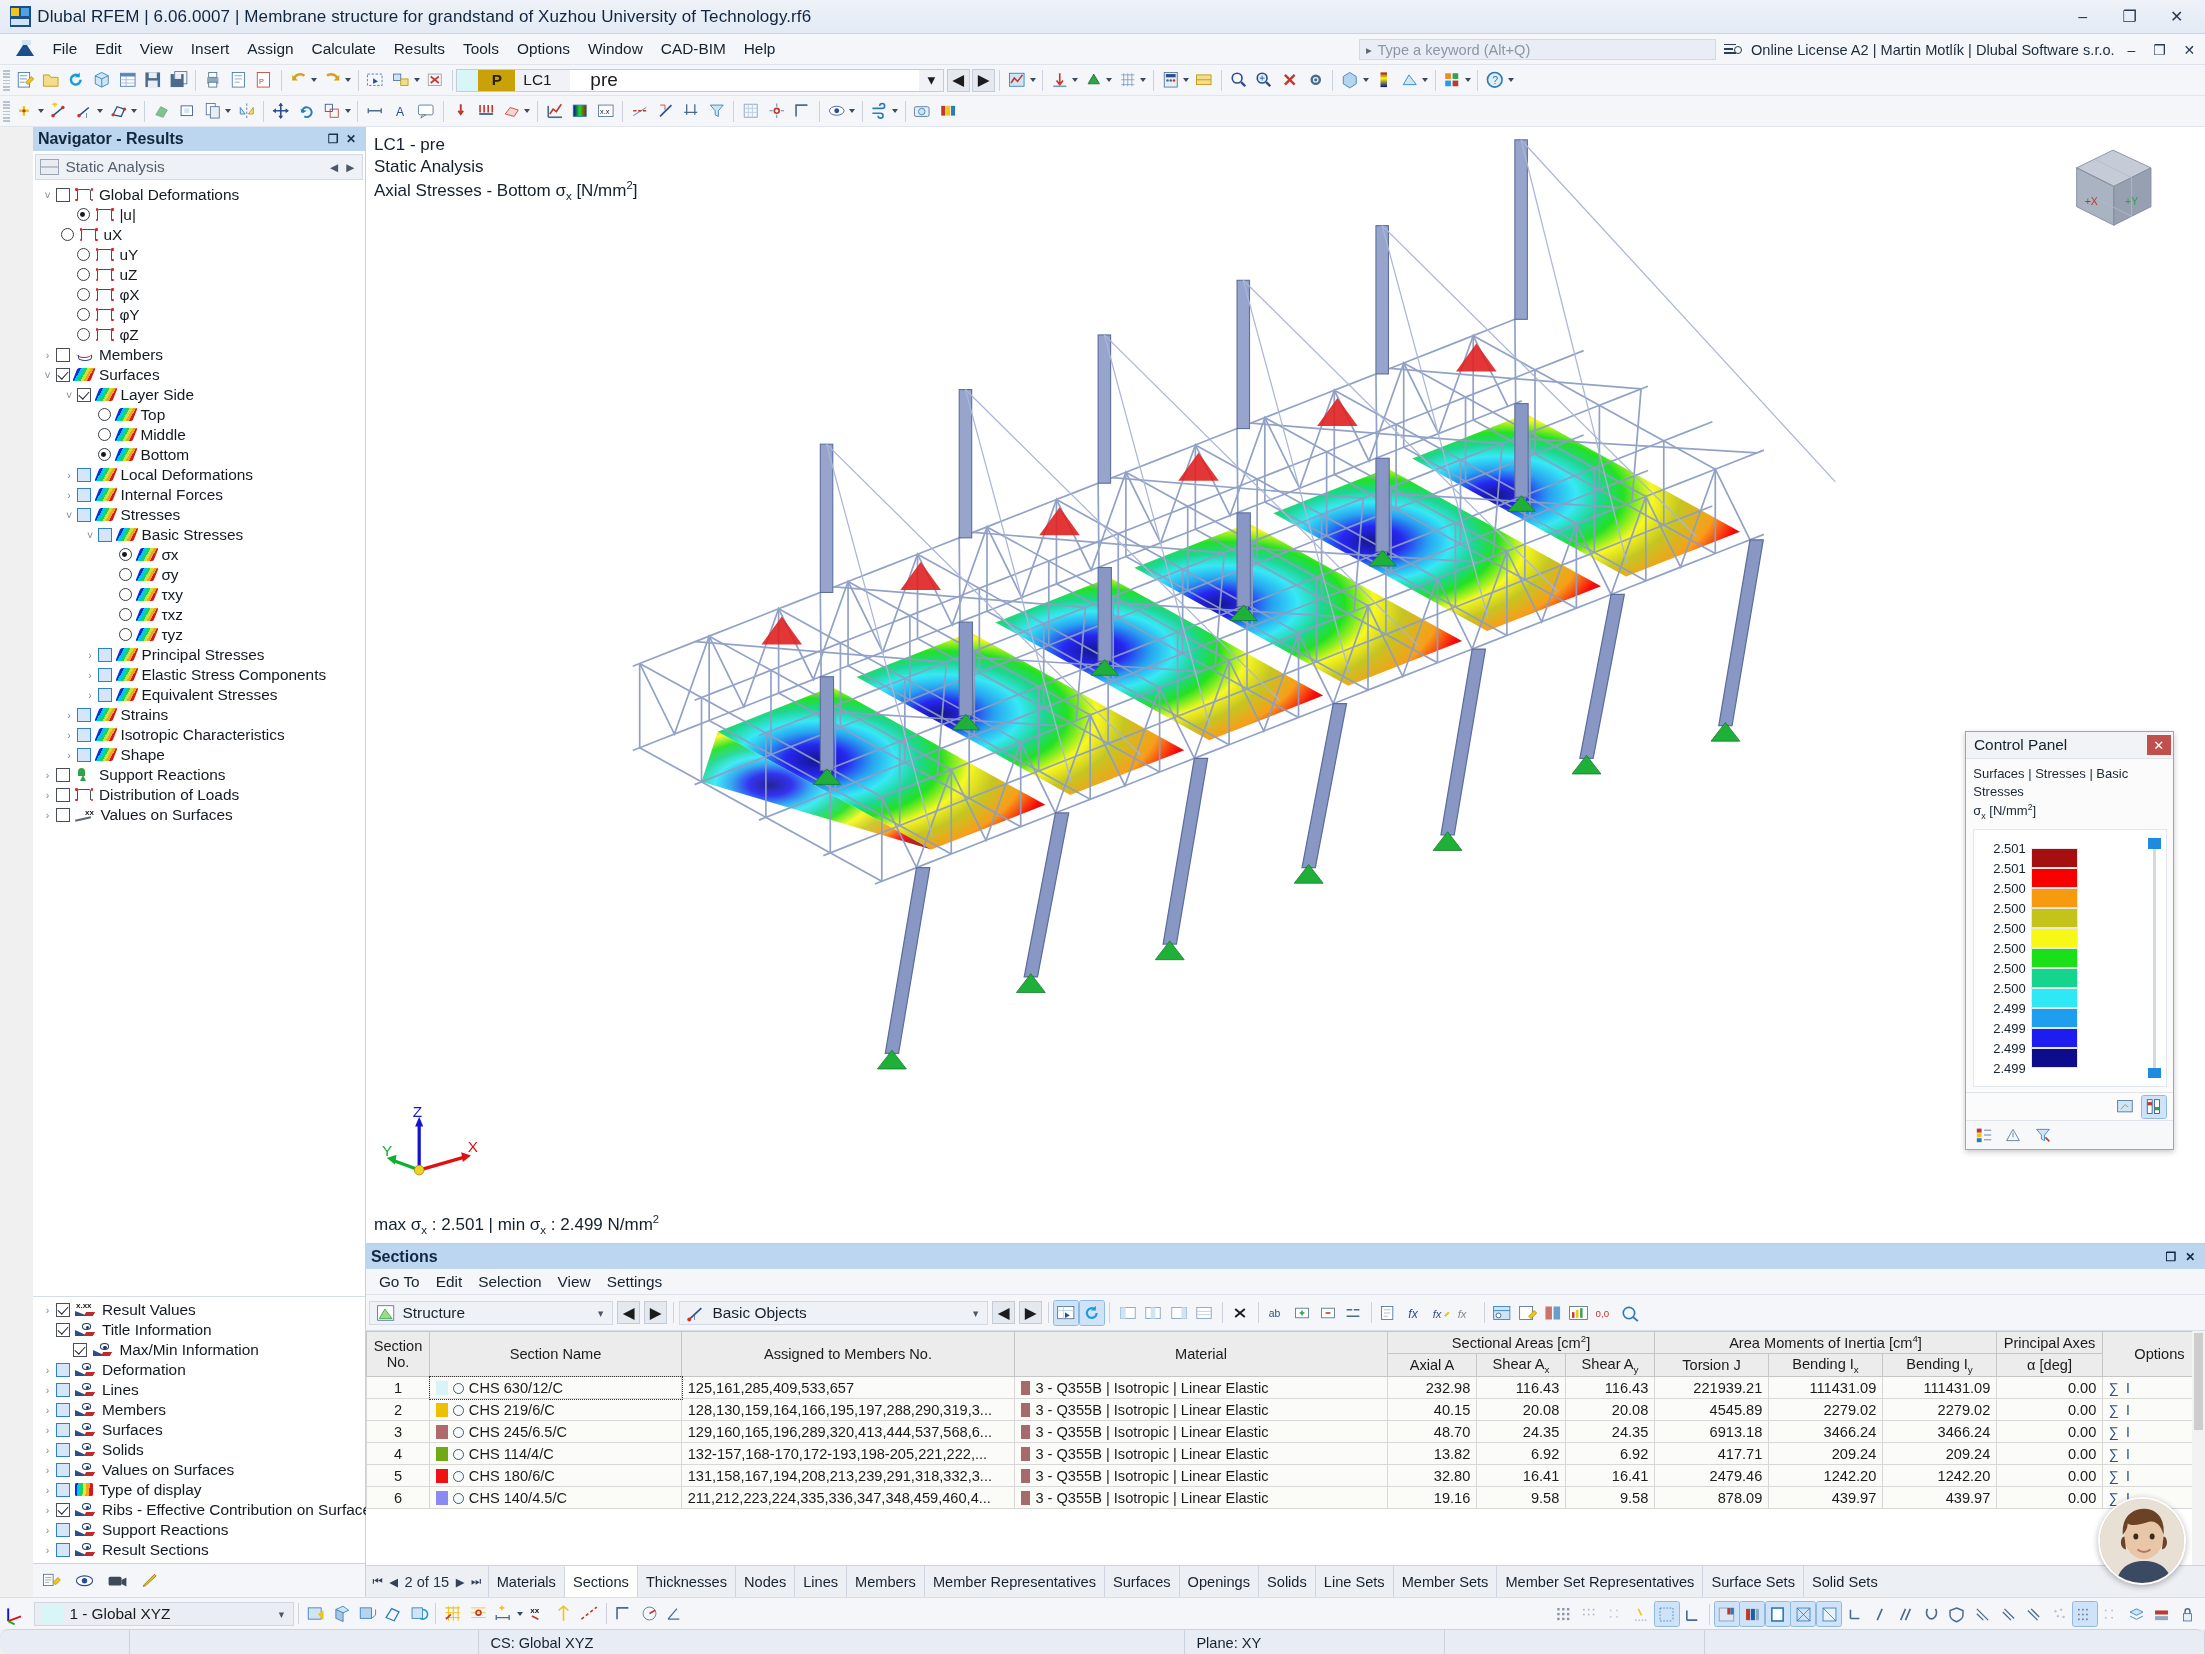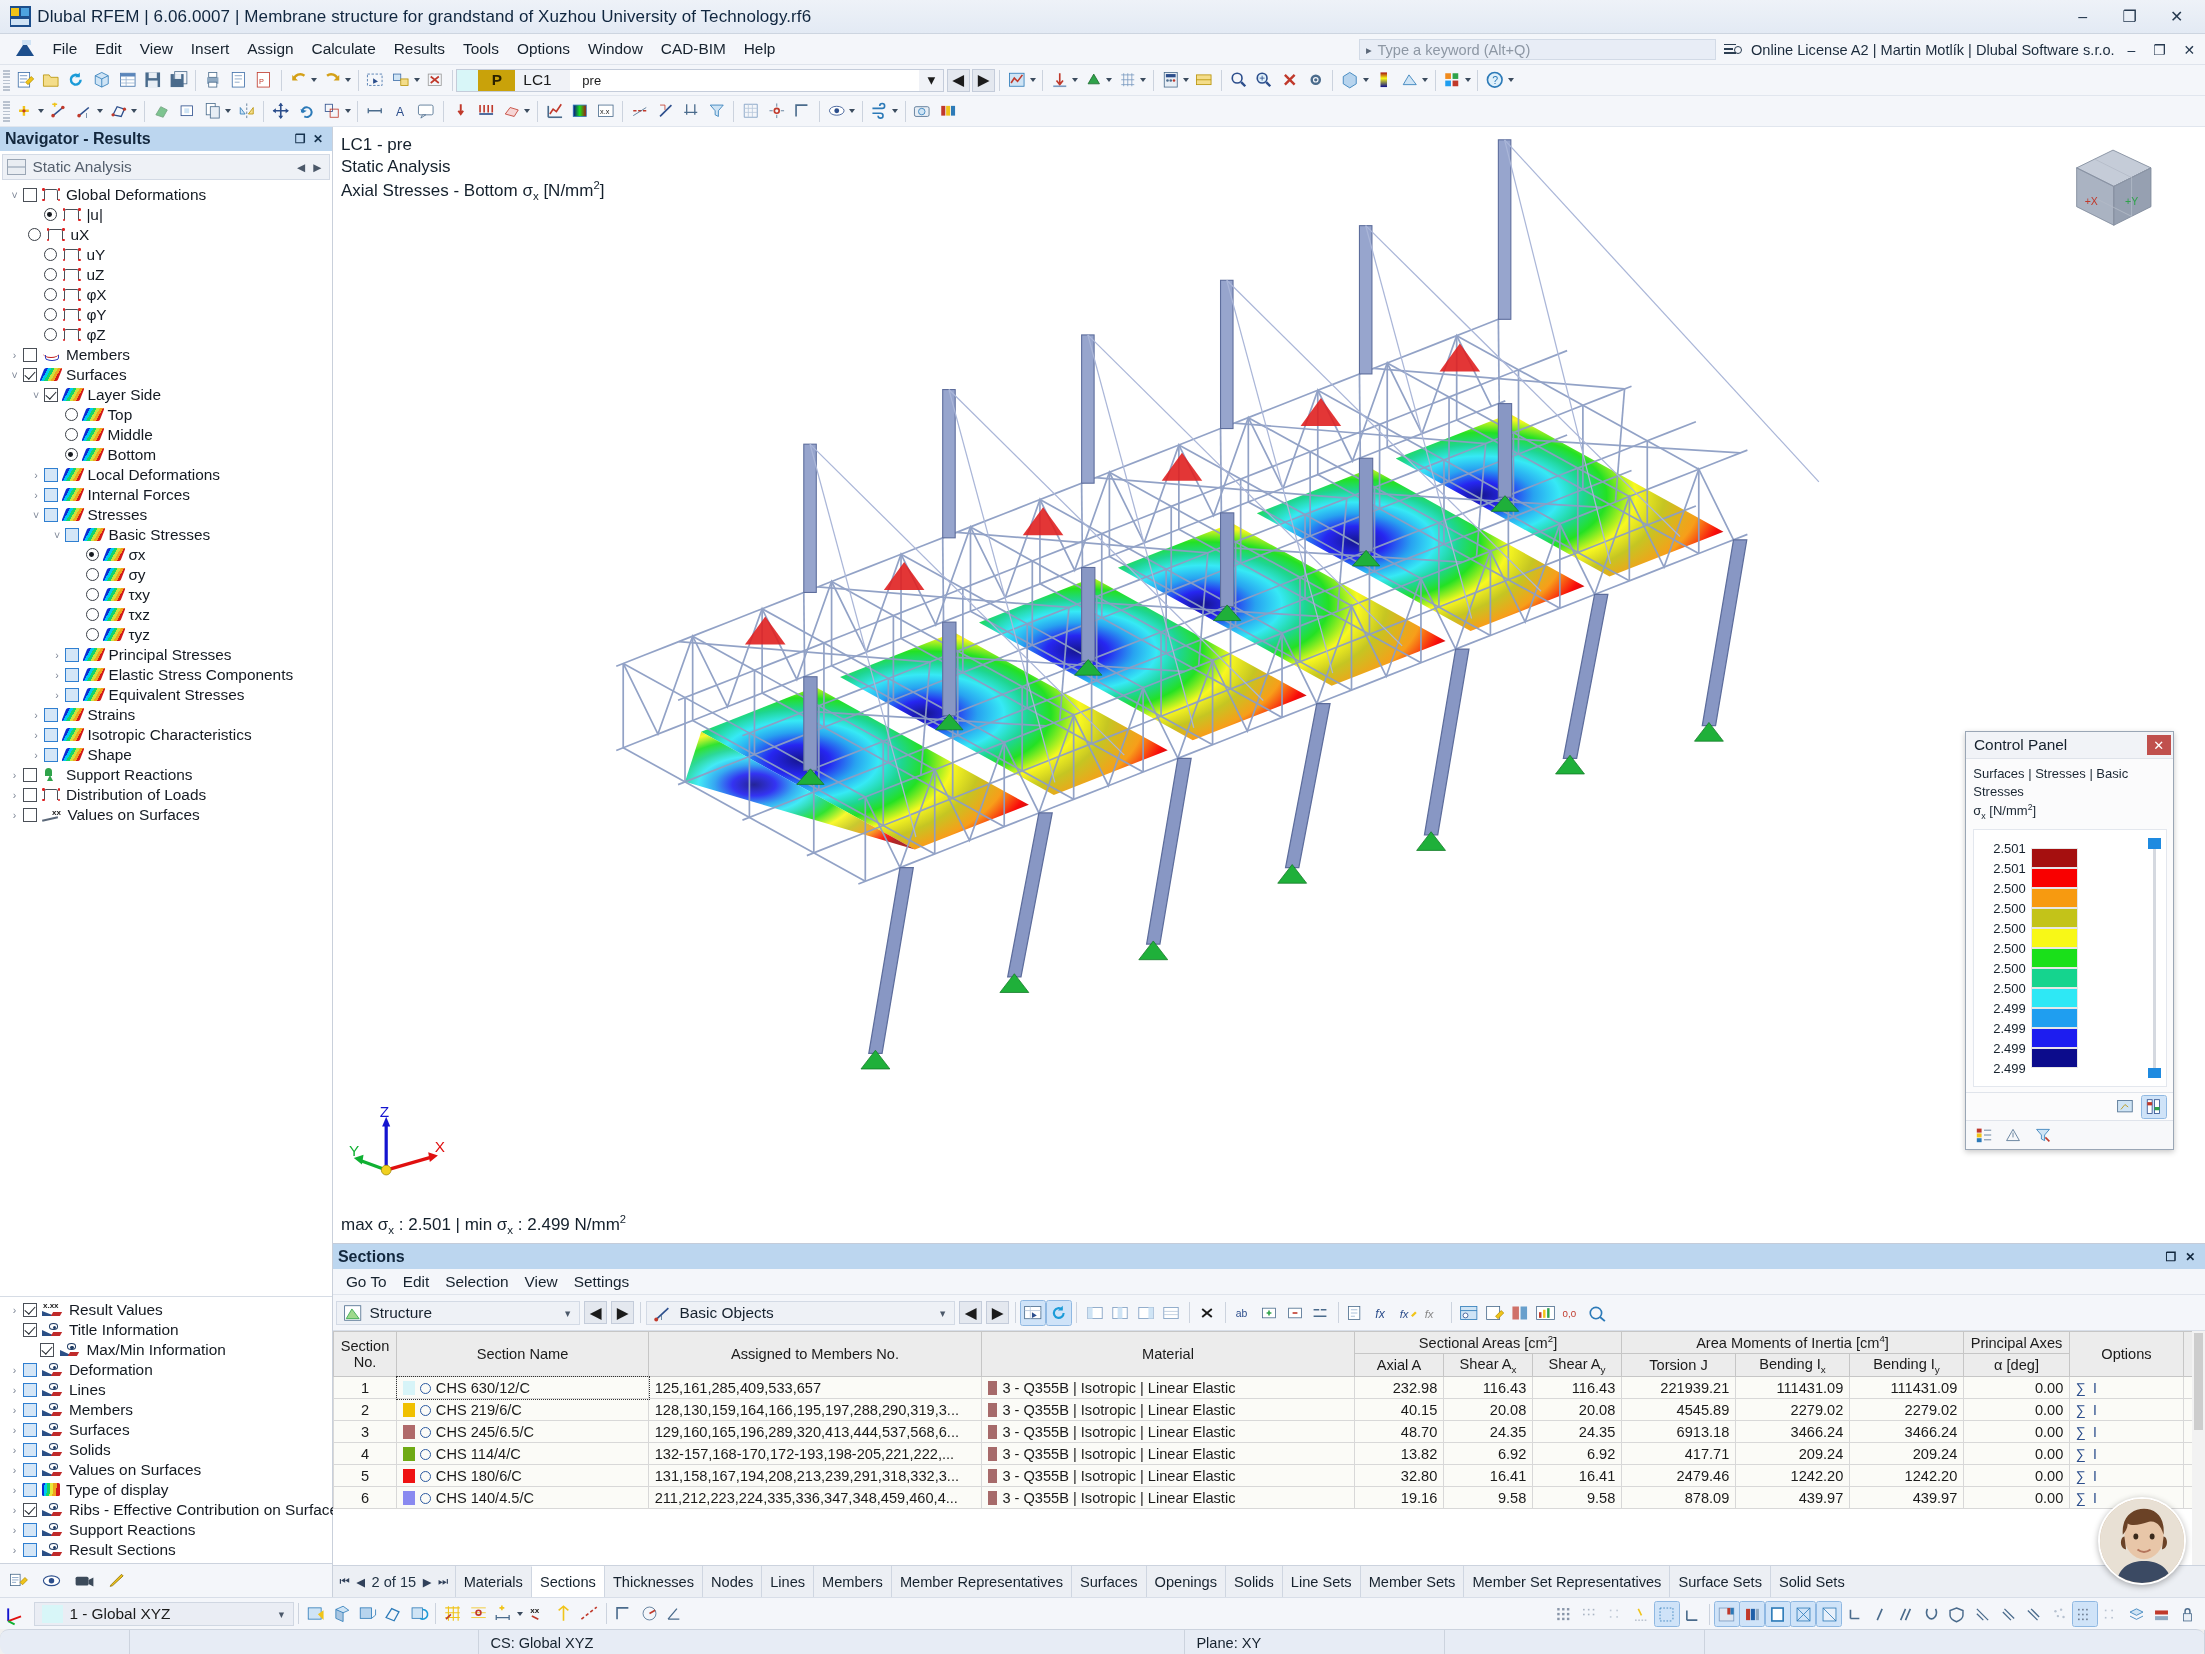--- a/index.html
+++ b/index.html
@@ -62,27 +62,27 @@
   .ti { width:24px; height:24px; margin:0 0.8px; position:relative; border-radius:1.6px;
         display:flex; align-items:center; justify-content:center; }
   .sep { width:0.8px; height:21px; background:#ccd3de; margin:0 4px; }
   .arrowdn { width:0;height:0;border-left:3.2px solid transparent;border-right:3.2px solid transparent;
              border-top:4px solid #3b4b5e; margin:0 2.4px 0 0;}
   .lcbox { display:flex; align-items:center; height:23px; border:0.8px solid #c4ccda; background:#fff; }
   .lc-sw { width:21px; height:21px; background:#d8f6f8; }
   .lc-p { width:37px; height:21px; background:#c9a20a; color:#2a2100; font-weight:bold;
           display:flex;align-items:center;justify-content:center; font-size:15.4px;}
   .lc-id { width:55px; padding-left:8px; font-size:15.4px; background:#f0f2f7; height:21px; display:flex; align-items:center;}
-  .lc-name { width:349px; padding-left:12px; font-size:13px; background:#fff; height:21px; display:flex; align-items:center;}
+  .lc-name { width:349px; padding-left:20px; font-size:19px; background:#fff; height:21px; display:flex; align-items:center;}
   .lc-dd { width:24px; height:21px; display:flex; align-items:center; justify-content:center; background:#f0f2f7;}
   .stepb { width:23px;height:23px;background:#e4e8ef;border:0.8px solid #c4ccda;
            display:flex;align-items:center;justify-content:center;margin-left:2.4px;}
 
   
-  .main { flex:1; display:flex; min-height:0; }
+  .main { flex:1; display:flex; min-height:0;margin-left:33px; }
 
   
   .nav {
     width:333px; background:#fff; border-right:0.8px solid #c9d0db;
     display:flex; flex-direction:column; flex:none;
   }
   .nav-head {
     height:24px; background:#bcd6ef; display:flex; align-items:center;
     padding:0 4.9px; font-weight:bold; font-size:16px; color:#12273d;
   }

